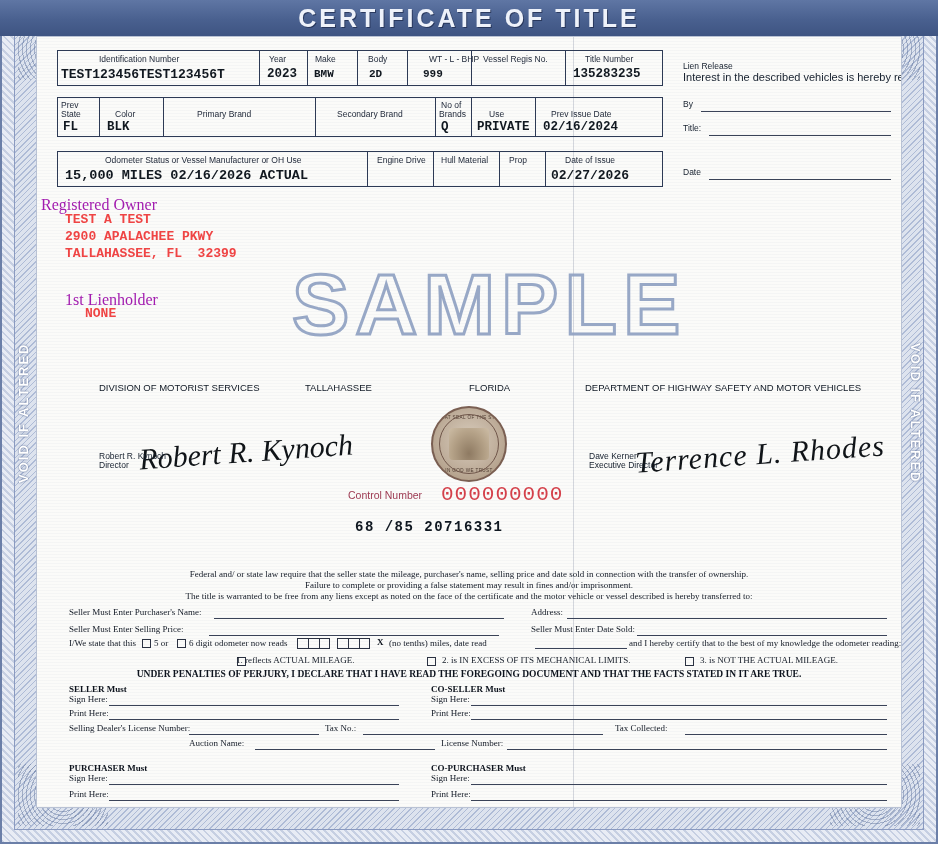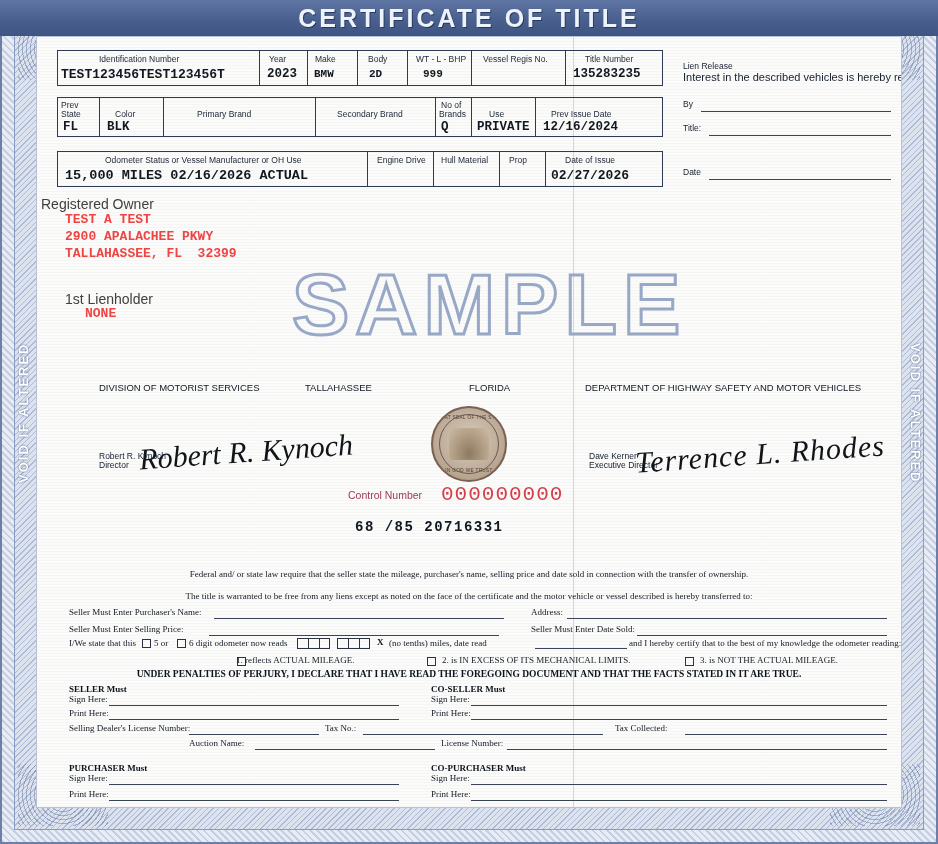--- a/index.html
+++ b/index.html
@@ -134,23 +134,23 @@
     background: #2d3a55;
   }
   .thinline {
     position: absolute;
     height: 1px;
     background: #3a4358;
   }
   
   .owner-label, .lien-label {
     position: absolute;
-    font-family: Liberation Sans, sans-serif;
-    font-size: 14px;
-    color: #404040;
+    font-family: Liberation Serif, serif;
+    font-size: 16px;
+    color: #a21caf;
   }
   .mono-block {
     position: absolute;
     font-family: "Liberation Mono", monospace;
     font-size: 13px;
     font-weight: bold;
     line-height: 17px;
     color: #ef4444;
     white-space: pre;
   }
@@ -358,21 +358,21 @@
     <div class="vsep" style="left:270px; top:13px; height:36px;"></div>
     <div class="vsep" style="left:320px; top:13px; height:36px;"></div>
     <div class="vsep" style="left:370px; top:13px; height:36px;"></div>
     <div class="vsep" style="left:434px; top:13px; height:36px;"></div>
     <div class="vsep" style="left:528px; top:13px; height:36px;"></div>
 
     <div class="lbl" style="left:62px; top:17px;">Identification Number</div>
     <div class="lbl" style="left:232px; top:17px;">Year</div>
     <div class="lbl" style="left:278px; top:17px;">Make</div>
     <div class="lbl" style="left:331px; top:17px;">Body</div>
-    <div class="lbl" style="left:379px; top:17px;">WT - L - BHP</div>
+    <div class="lbl" style="left:392px; top:17px;">WT - L - BHP</div>
     <div class="lbl" style="left:446px; top:17px;">Vessel Regis No.</div>
     <div class="lbl" style="left:548px; top:17px;">Title Number</div>
 
     <div class="val" style="left:24px; top:30px; font-size:13px;">TEST123456TEST123456T</div>
     <div class="val" style="left:230px; top:30px;">2023</div>
     <div class="val" style="left:277px; top:31px; font-size:11px;">BMW</div>
     <div class="val" style="left:332px; top:31px; font-size:11px;">2D</div>
     <div class="val" style="left:386px; top:31px; font-size:11px;">999</div>
     <div class="val" style="left:443px; top:31px; font-size:11px;"></div>
     <div class="val" style="left:536px; top:30px;">135283235</div>
@@ -403,21 +403,21 @@
     <div class="lbl" style="left:402px; top:72px;">Brands</div>
     <div class="lbl" style="left:452px; top:72px;">Use</div>
     <div class="lbl" style="left:514px; top:72px;">Prev Issue Date</div>
 
     <div class="val" style="left:26px; top:83px;">FL</div>
     <div class="val" style="left:70px; top:83px;">BLK</div>
     <div class="val" style="left:134px; top:83px;"></div>
     <div class="val" style="left:286px; top:83px;"></div>
     <div class="val" style="left:404px; top:83px;">Q</div>
     <div class="val" style="left:440px; top:83px;">PRIVATE</div>
-    <div class="val" style="left:506px; top:83px;">12/16/2024</div>
+    <div class="val" style="left:506px; top:83px;">02/16/2024</div>
 
     <div class="fieldbox" style="left:20px; top:114px; width:606px; height:36px;"></div>
     <div class="vsep" style="left:330px; top:114px; height:36px;"></div>
     <div class="vsep" style="left:396px; top:114px; height:36px;"></div>
     <div class="vsep" style="left:462px; top:114px; height:36px;"></div>
     <div class="vsep" style="left:508px; top:114px; height:36px;"></div>
 
     <div class="lbl" style="left:68px; top:118px;">Odometer Status or Vessel Manufacturer or OH Use</div>
     <div class="lbl" style="left:340px; top:118px;">Engine Drive</div>
     <div class="lbl" style="left:404px; top:118px;">Hull Material</div>
@@ -457,20 +457,21 @@
     <div class="small" style="left:62px; top:414px;">Robert R. Kynoch</div>
     <div class="small" style="left:62px; top:423px;">Director</div>
     <div class="small" style="left:552px; top:414px;">Dave Kerner</div>
     <div class="small" style="left:552px; top:423px;">Executive Director</div>
 
     <div class="control-label">Control Number</div>
     <div class="control-number">000000000</div>
     <div class="doc-number">68 /85   20716331</div>
 
     <div class="para" style="top:532px;">Federal and/ or state law require that the seller state the mileage, purchaser's name, selling price and date sold in connection with the transfer of ownership.</div>
+    <div class="para" style="top:543px;">Failure to complete or providing a false statement may result in fines and/or imprisonment.</div>
     <div class="para" style="top:554px;">The title is warranted to be free from any liens except as noted on the face of the certificate and the motor vehicle or vessel described is hereby transferred to:</div>
 
     <div class="ftxt" style="left:32px; top:570px;">Seller Must Enter Purchaser's Name:</div>
     <div class="thinline" style="left:177px; top:581px; width:290px;"></div>
     <div class="ftxt" style="left:494px; top:570px;">Address:</div>
     <div class="thinline" style="left:530px; top:581px; width:320px;"></div>
 
     <div class="ftxt" style="left:32px; top:587px;">Seller Must Enter Selling Price:</div>
     <div class="thinline" style="left:172px; top:598px; width:290px;"></div>
     <div class="ftxt" style="left:494px; top:587px;">Seller Must Enter Date Sold:</div>

